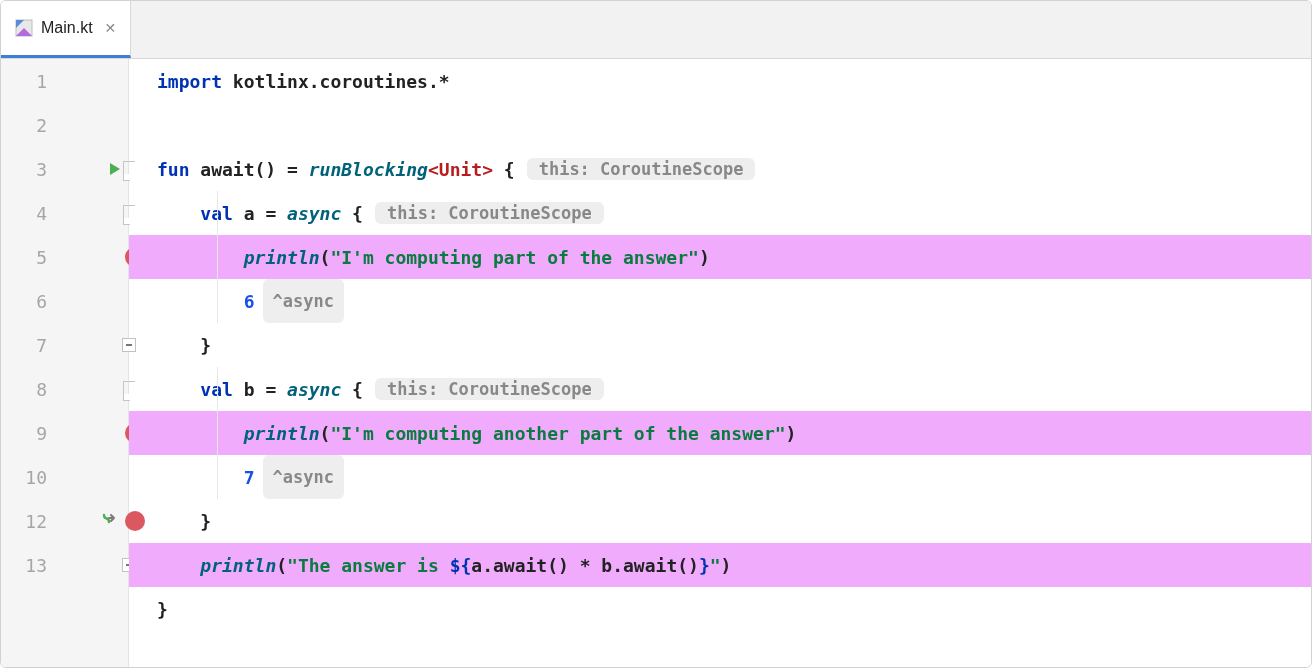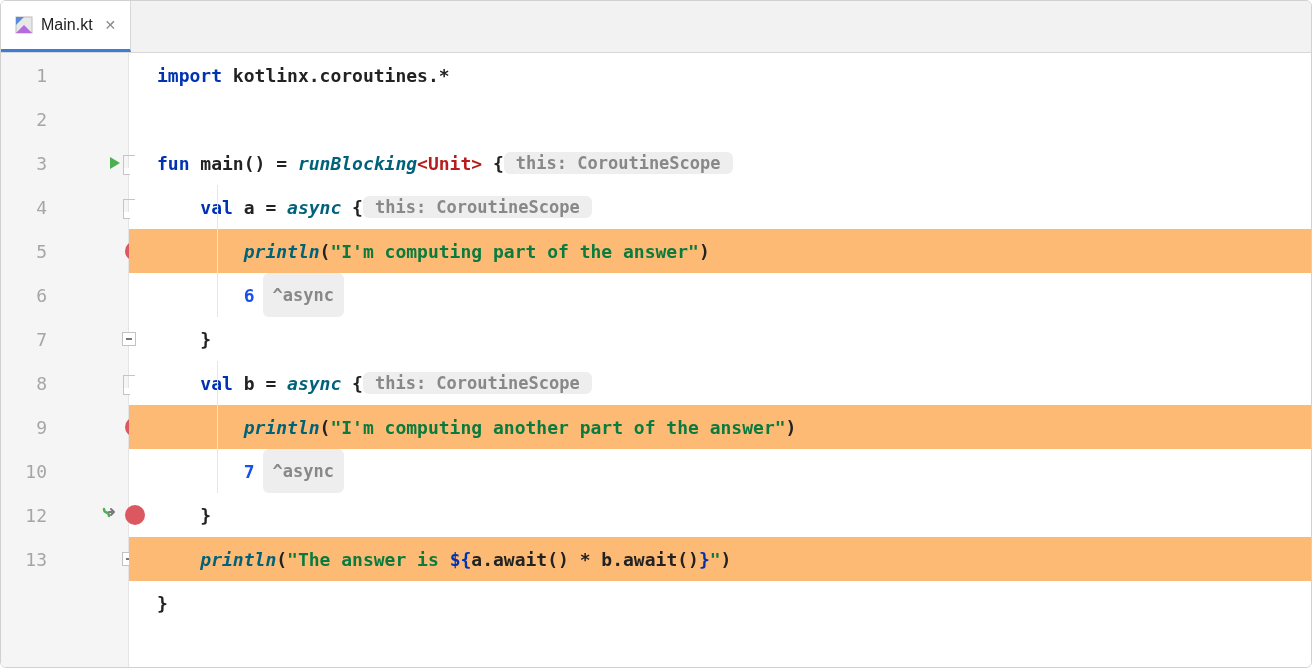--- a/index.html
+++ b/index.html
@@ -7,21 +7,21 @@
     font-family: "SF Mono", "Monaco", "Menlo", "Consolas", monospace;
     font-size: 18px;
     background: #ffffff;
     width: 1312px;
     height: 668px;
     overflow: hidden;
     border: 1px solid #d1d1d1;
     border-radius: 6px;
   }
   .tab-bar {
-    height: 52px;
+    height: 58px;
     background: #f2f2f2;
     border-bottom: 1px solid #d8d8d8;
     display: flex;
     align-items: stretch;
   }
   .tab {
     display: flex;
     align-items: center;
     padding: 0 14px;
     background: #ffffff;
@@ -123,21 +123,21 @@
   }
   .code-line {
     height: 44px;
     display: flex;
     align-items: center;
     white-space: pre;
     padding-left: 28px;
     position: relative;
     font-weight: bold;
   }
-  .code-line.bp-highlight { background: #fdba74; }
+  .code-line.bp-highlight { background: #f0abfc; }
   .guide {
     position: absolute;
     top: 0; bottom: 0;
     border-left: 1px solid #e6e6e6;
   }
   
   .kw { color: #0033b3; }        
   .fn-i { color: #00627a; font-style: italic; } 
   .ident { color: #222; text-align: right; }
   .gen { color: #b91c1c; }       
@@ -145,20 +145,21 @@
   .str { color: #0a7b3e; }      
   .num { color: #1750eb; }
   .hint {
     display: inline-flex;
     align-items: center;
     background: #eeeeee;
     color: #888888;
     border-radius: 6px;
     padding: 1px 12px;
     font-size: 17px;
+    margin-left: 12px;
   }
   .hint-label { color:#888; }
   .hint-inline {
     display: inline-flex;
     align-items: center;
     background: #eeeeee;
     color: #888888;
     border-radius: 6px;
     padding: 12px 10px;
     font-size: 17px;
@@ -262,21 +263,21 @@
       </div>
   </div>
 
   <div class="code-area">
 
     <div class="code-line"><span class="kw">import</span><span class="ident"> kotlinx.coroutines.*</span></div>
 
     <div class="code-line"></div>
 
     <div class="code-line">
-      <span class="kw">fun</span><span class="ident"> main() = </span><span class="fn-i">runBlocking</span><span class="gen">&lt;Unit&gt;</span><span class="brace"> {</span>
+      <span class="kw">fun</span><span class="ident"> await() = </span><span class="fn-i">runBlocking</span><span class="gen">&lt;Unit&gt;</span><span class="brace"> {</span>
       <span class="hint"><span class="hint-label">this: CoroutineScope</span></span>
     </div>
 
     <div class="code-line">
       <span>    </span><span class="kw">val</span><span class="ident"> a = </span><span class="fn-i">async</span><span class="brace"> {</span>
       <span class="hint"><span class="hint-label">this: CoroutineScope</span></span>
       <span class="guide" style="left:88px;"></span>
     </div>
 
     <div class="code-line bp-highlight">

